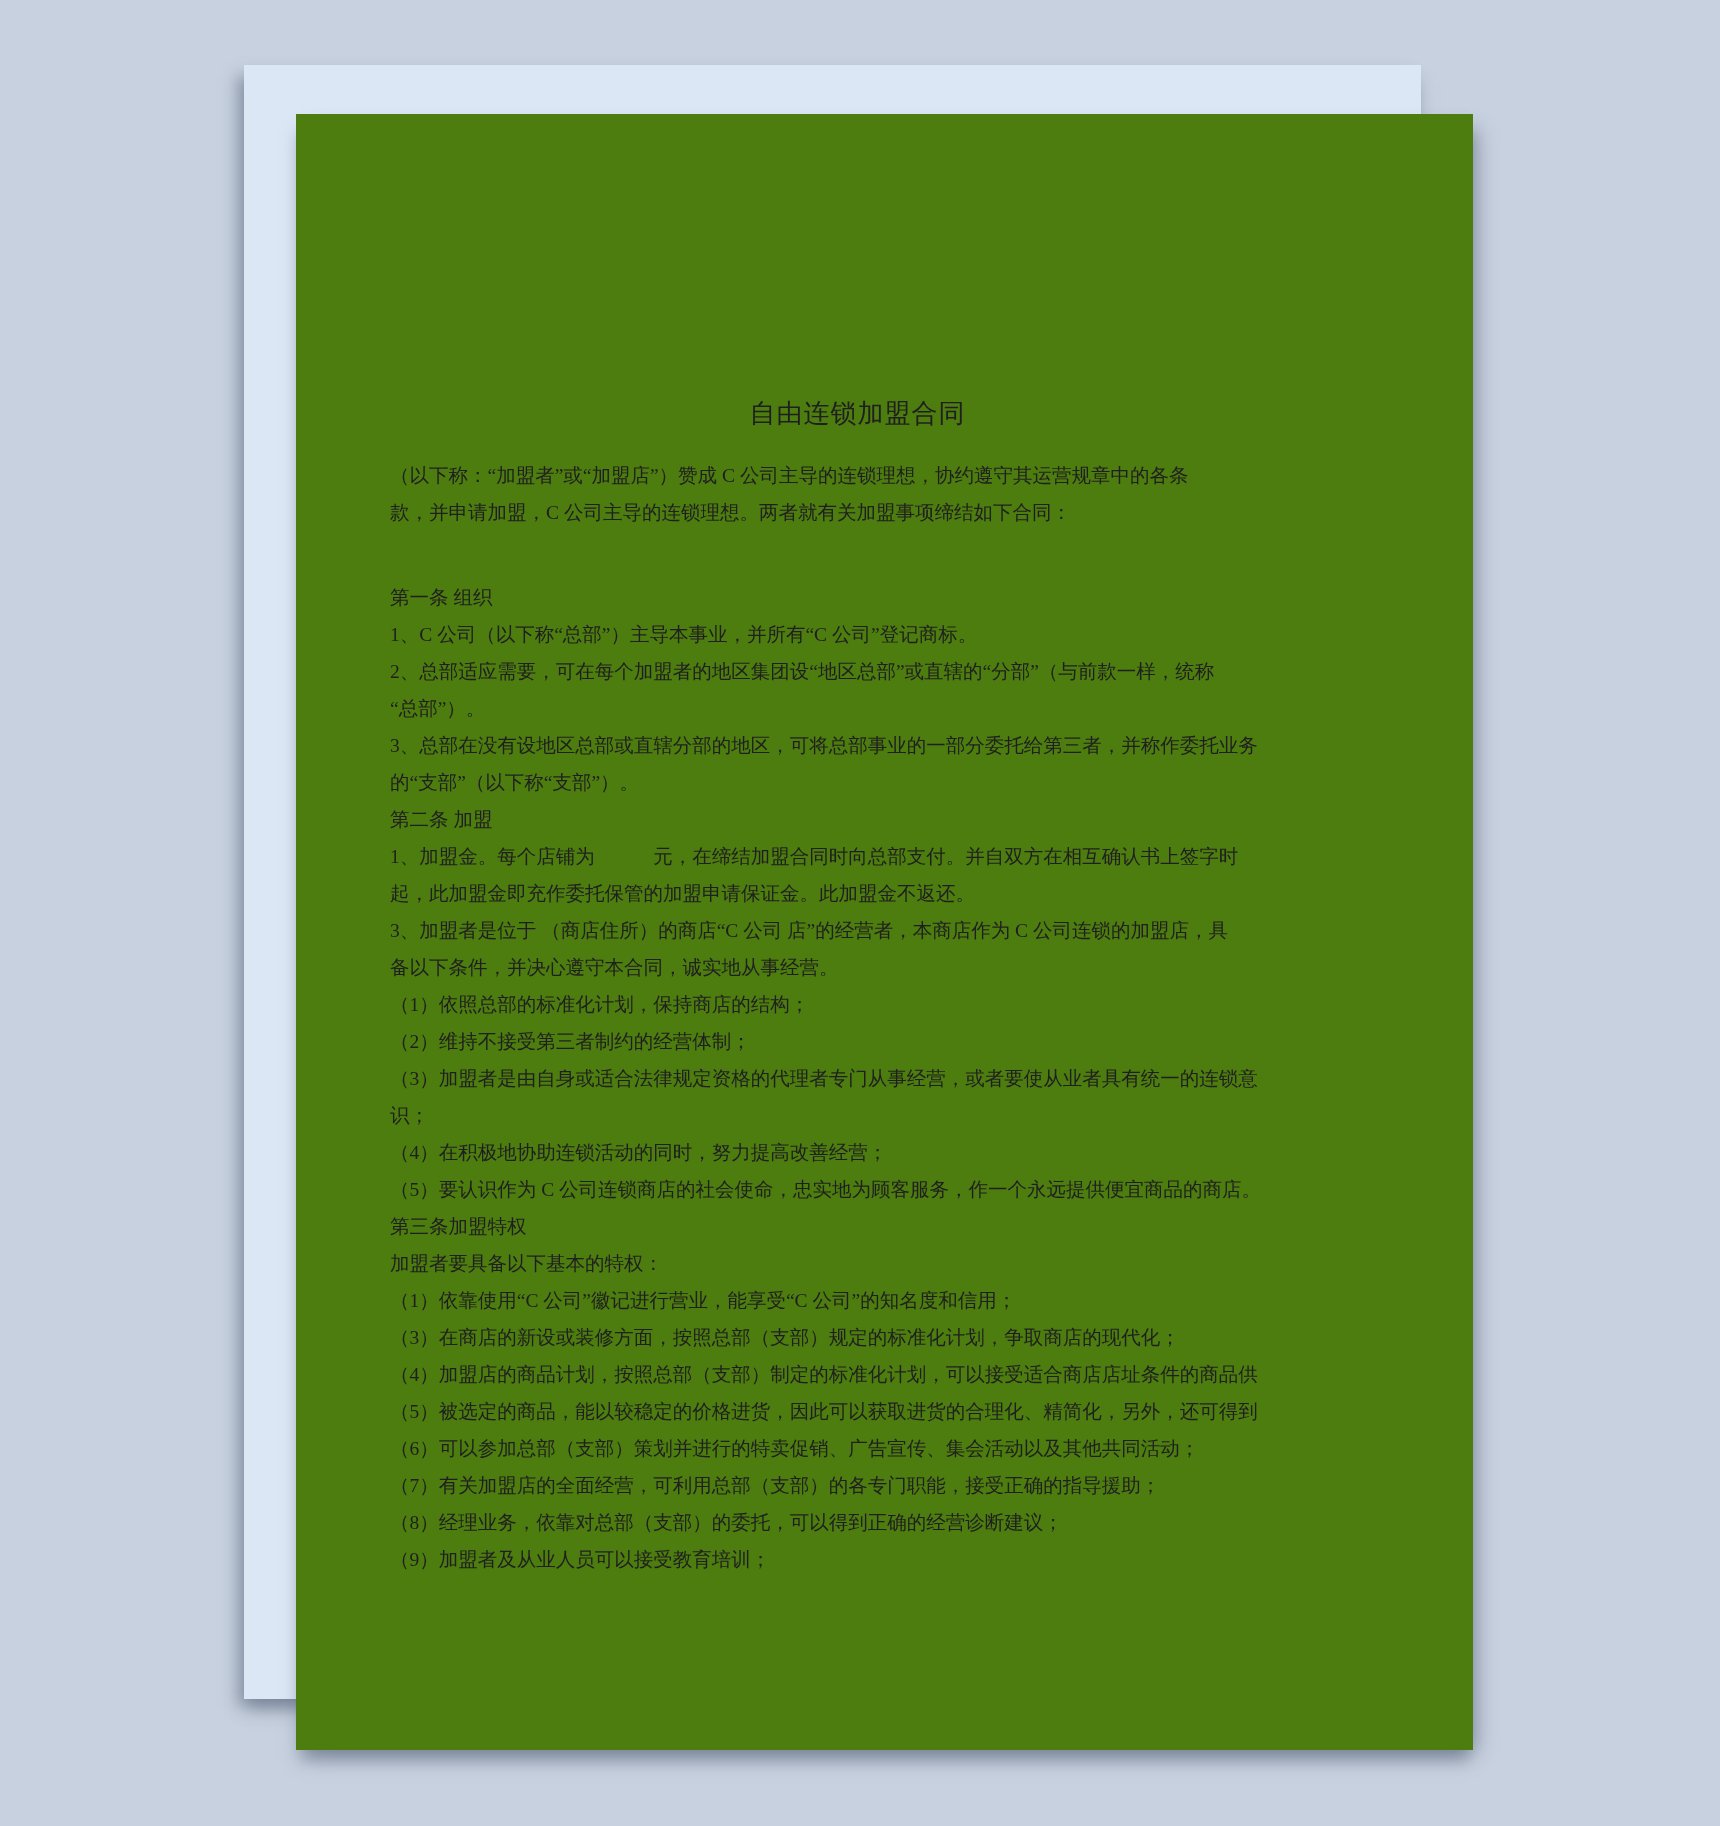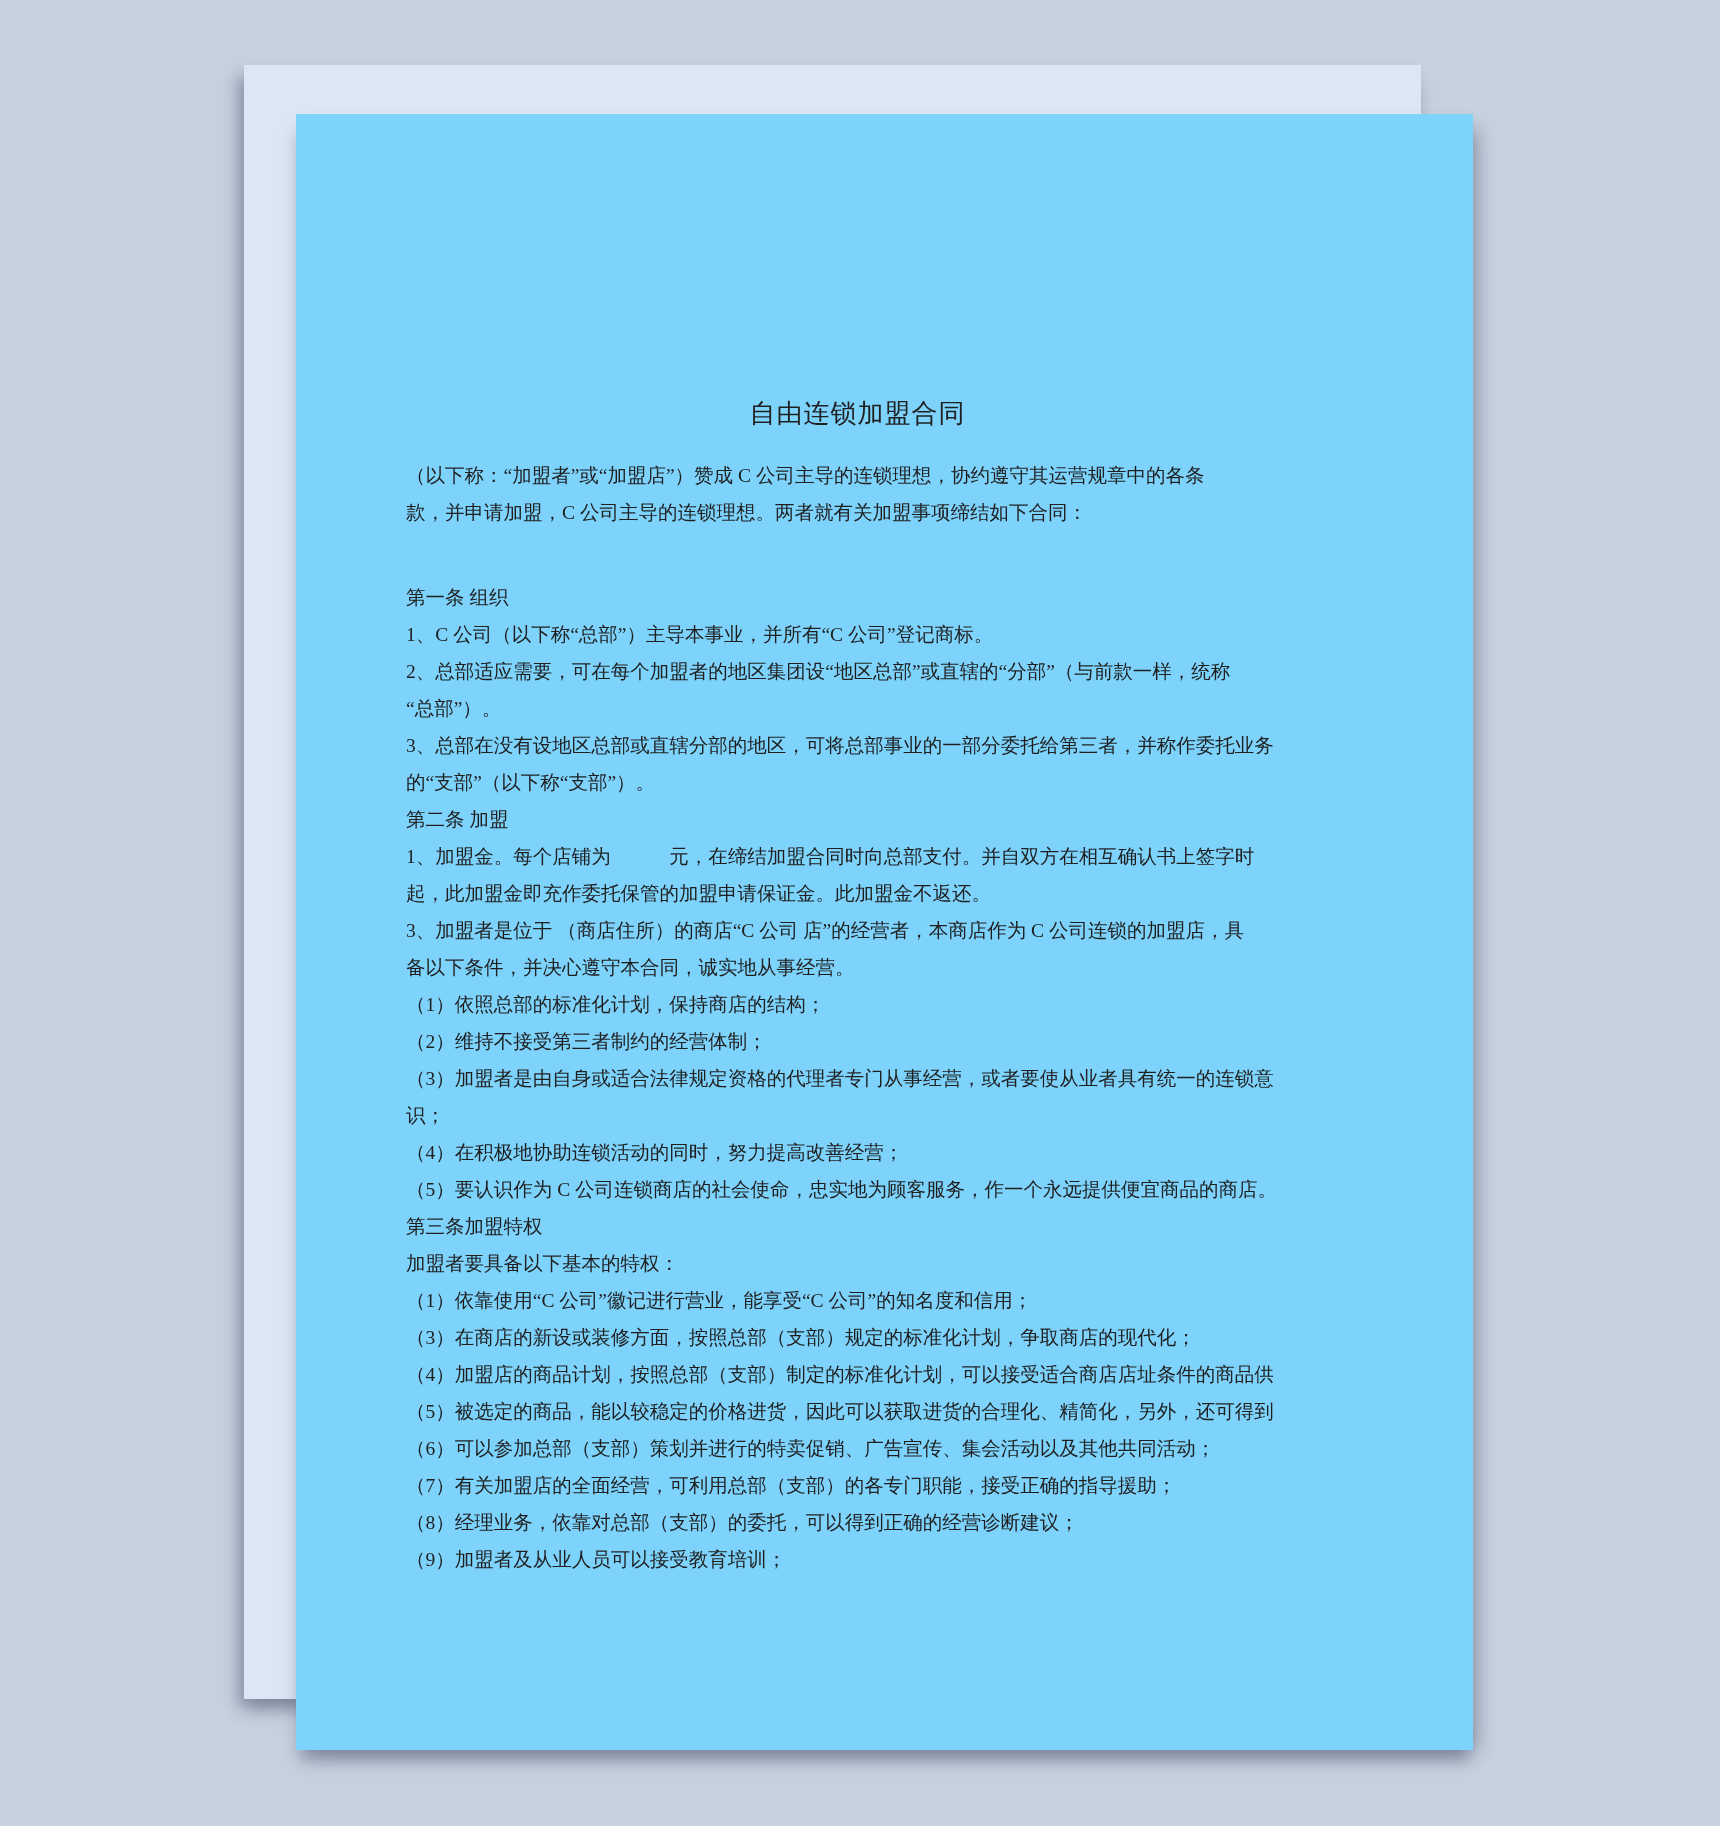--- a/index.html
+++ b/index.html
@@ -23,21 +23,21 @@
     background: #dce7f5;
     box-shadow: -9px 9px 14px -2px rgba(98,110,132,0.50),
                 0 14px 16px -4px rgba(98,110,132,0.50);
   }
   .page {
     position: absolute;
     left: 296px;
     top: 114px;
     width: 1177px;
     height: 1636px;
-    background: #7dd3fc;
+    background: #4d7c0f;
     box-shadow: 0 14px 16px -4px rgba(90,102,124,0.60),
                 13px 8px 18px -8px rgba(90,102,124,0.40);
   }
   .content {
     position: absolute;
     left: 94px;
     top: 283px;
     width: 935px;
     color: #1f1f1f;
   }
@@ -48,21 +48,20 @@
     margin-bottom: 26px;
     letter-spacing: 1px;
     color: #1f1f1f;
   }
   .line {
     font-size: 19.5px;
     line-height: 37px;
     height: 37px;
     white-space: pre;
     color: #1f1f1f;
-    margin-left: 16px;
   }
   .line.blank {
     height: 48px;
   }
 </style>
 </head>
 <body>
 
 <div class="backdrop">
   <div class="back-sheet"></div>

